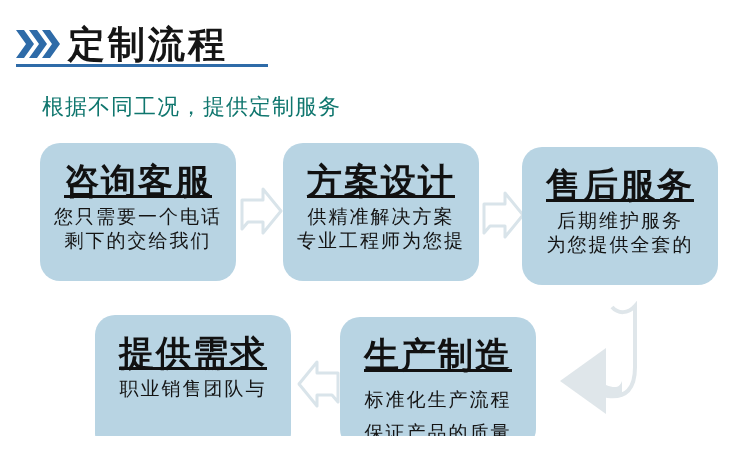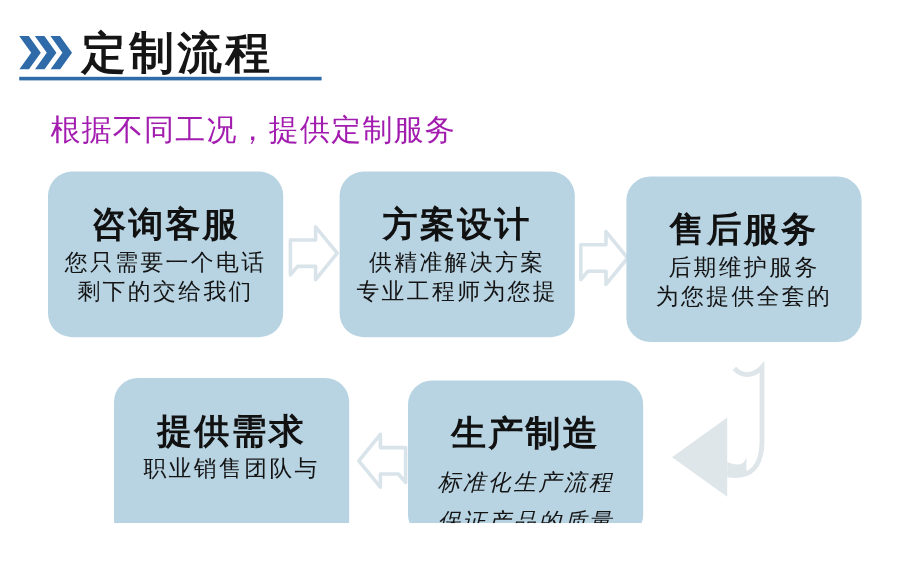--- a/index.html
+++ b/index.html
@@ -7,41 +7,42 @@
     position:relative;width:750px;height:436px;background:#ffffff;overflow:hidden;
     font-family:"Liberation Sans",sans-serif;color:#111;
   }
   
   .chevrons{position:absolute;left:16px;top:30px;}
   .title{
     position:absolute;left:68px;top:20px;font-size:37px;font-weight:700;
     letter-spacing:3px;color:#151515;
   }
   .underline{position:absolute;left:16px;top:64px;width:252px;height:3px;background:#2e6ba8;}
-  .subtitle{position:absolute;left:42px;top:92px;font-size:25px;letter-spacing:1px;color:#a21caf;}
+  .subtitle{position:absolute;left:42px;top:92px;font-size:22px;letter-spacing:1px;color:#0f766e;}
 
   
   .step{
     position:absolute;width:196px;height:138px;background:#b8d4e3;border-radius:20px;
     text-align:center;box-sizing:border-box;
   }
   .step .t{
-    margin-top:25px;font-size:29px;font-weight:700;letter-spacing:2px;color:#111;
+    margin-top:15px;font-size:35px;font-weight:700;letter-spacing:2px;color:#111;
     font-family:"Liberation Sans",sans-serif;
+    text-decoration:underline;
   }
   .step .l{
     font-size:19px;font-family:"Liberation Serif",serif;letter-spacing:2px;
     color:#141414;line-height:24px;
   }
   #b1{left:40px;top:143px;}
   #b2{left:283px;top:143px;}
   #b3{left:522px;top:147px;}
   #b4{left:95px;top:315px;}
   #b5{left:340px;top:317px;height:132px;}
-  #b5 .l{margin-top:9px;font-style:italic;}
+  #b5 .l{margin-top:9px;}
 
   
   .arr{position:absolute;}
   #a1{left:236px;top:183px;}
   #a2{left:478px;top:187px;}
   #a3{left:296px;top:356px;}
   #a4{left:556px;top:297px;}
 
   
   .nextbar{

